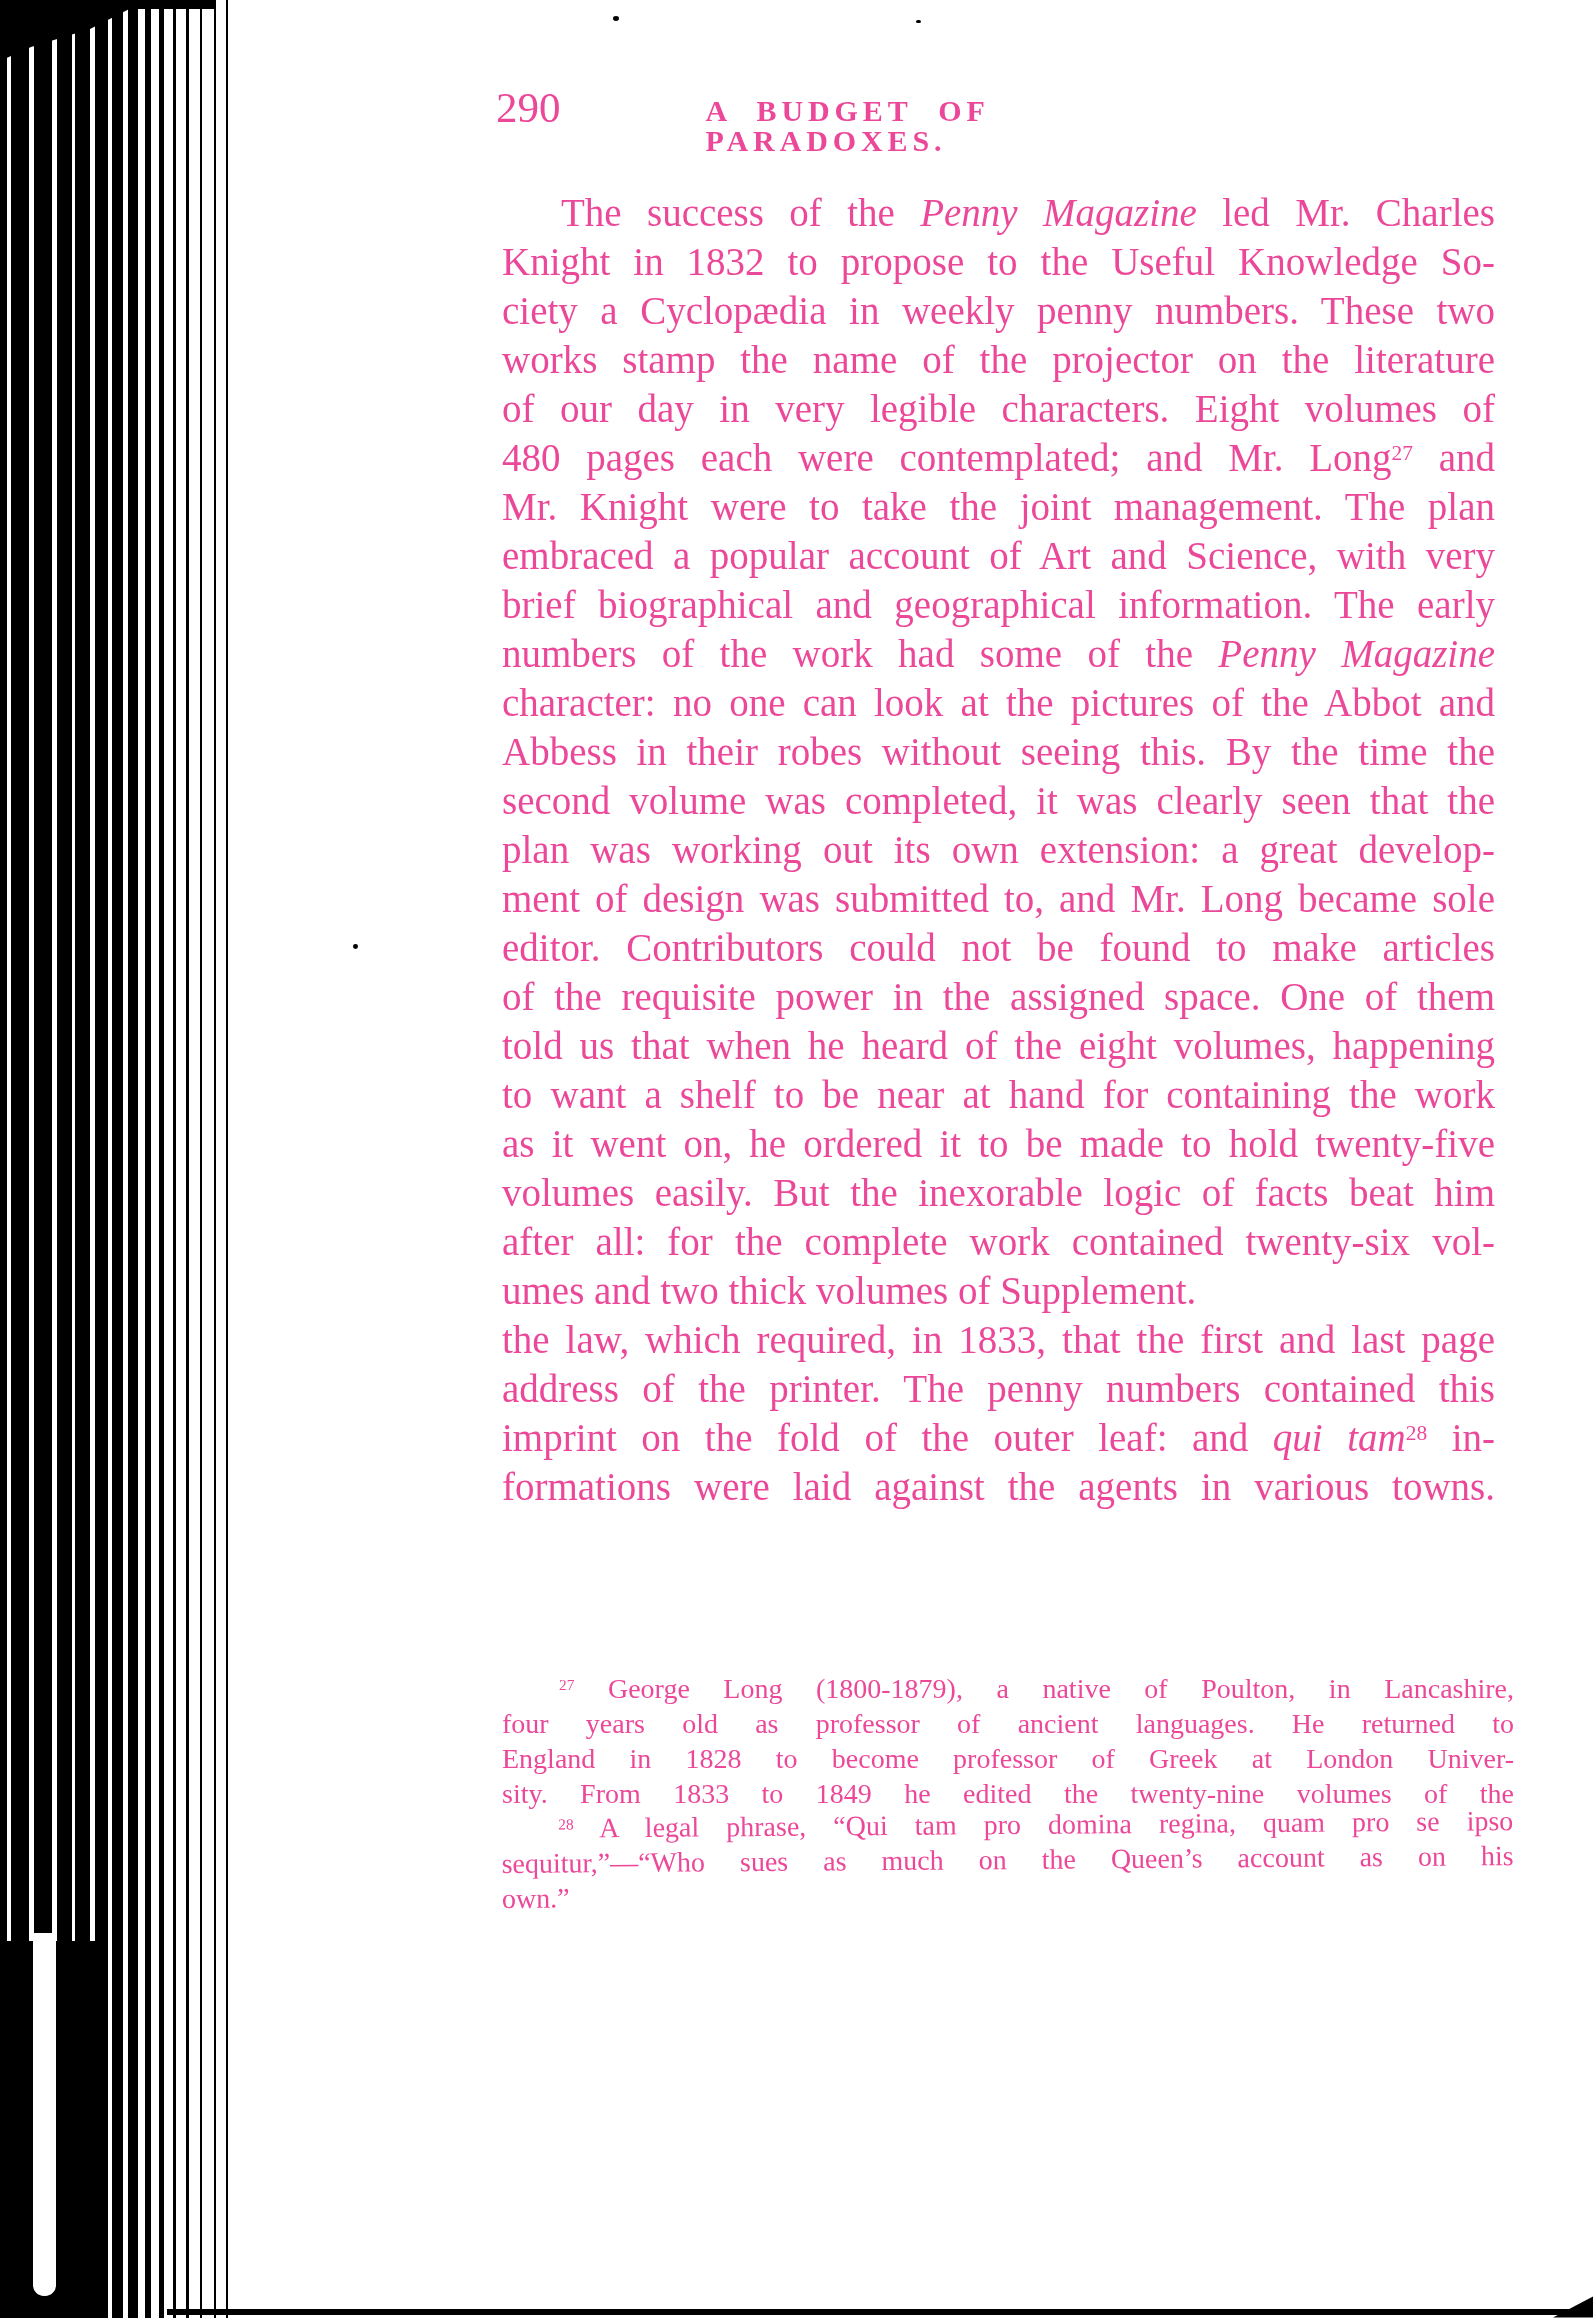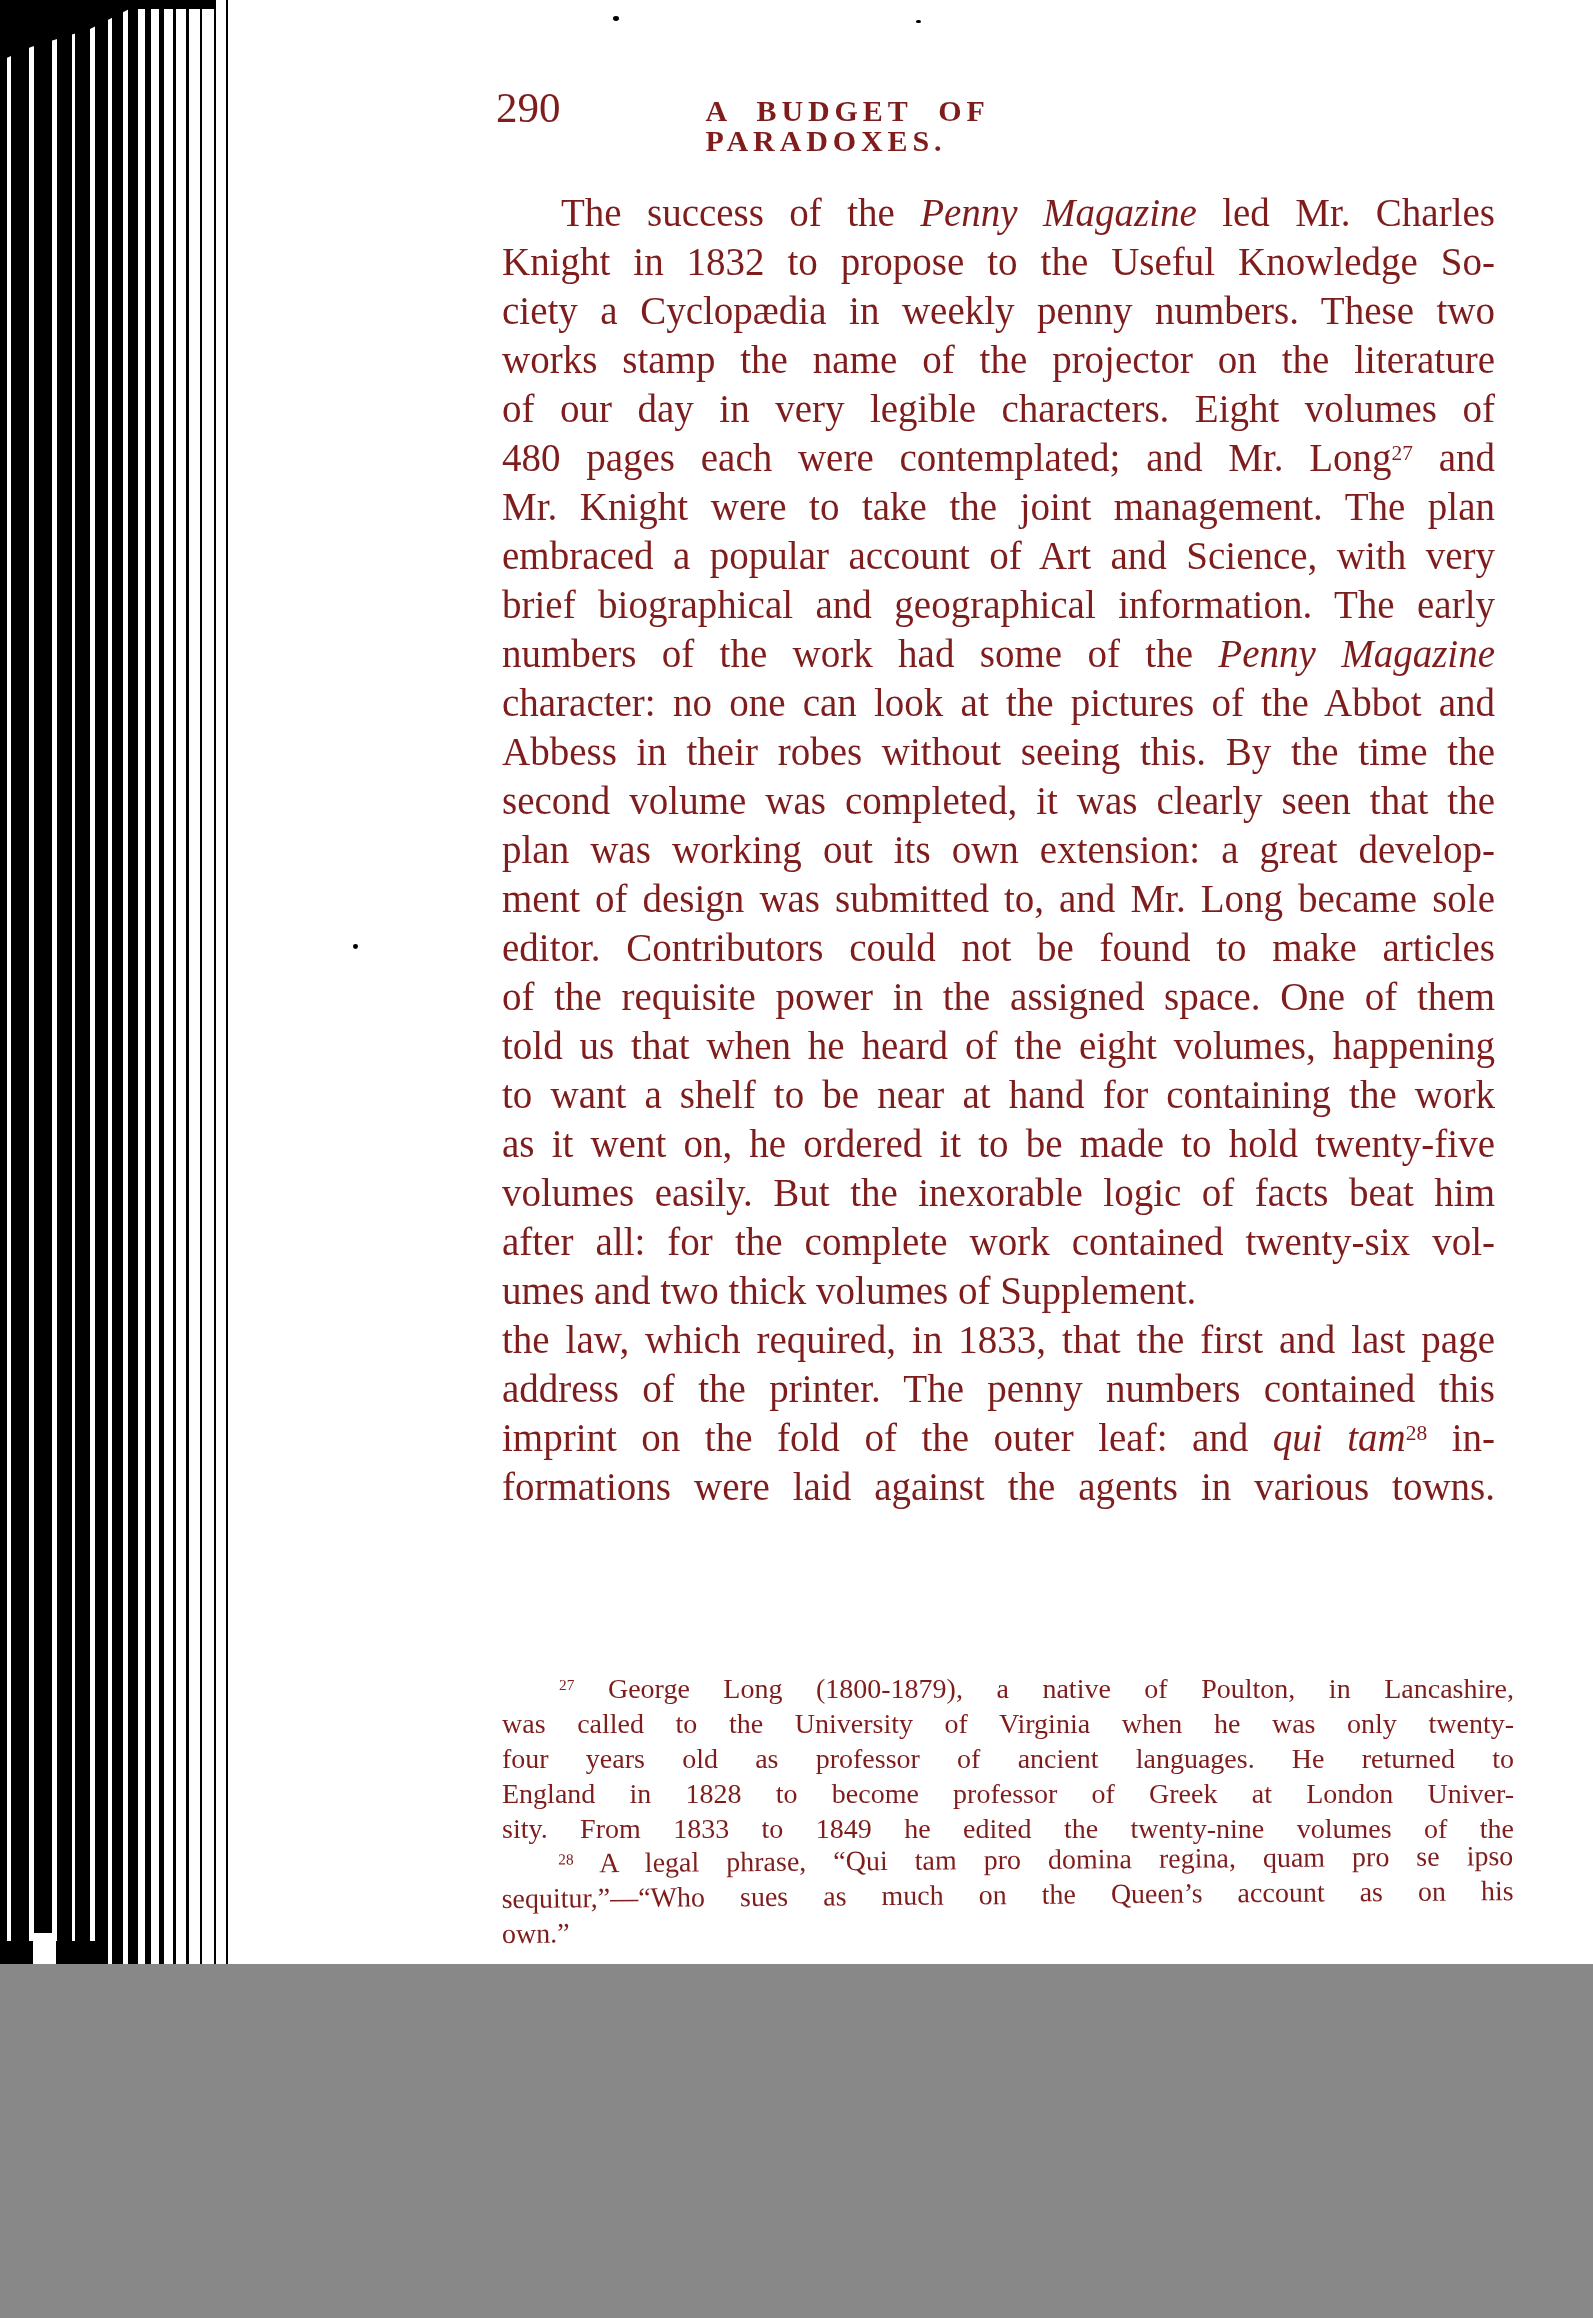--- a/index.html
+++ b/index.html
@@ -1,17 +1,17 @@
 <!DOCTYPE html>
 <html><head>
 <meta charset="utf-8">
 <style>
   html,body{margin:0;padding:0;background:#888;}
-  .page{position:relative;width:1594px;height:1964px;background:#ffffff;overflow:hidden;
-        font-family:"Liberation Serif",serif;color:#7f1d1d;}
+  .page{position:relative;width:1594px;height:2318px;background:#ffffff;overflow:hidden;
+        font-family:"Liberation Serif",serif;color:#ec4899;}
   
   .gutter{position:absolute;left:0;top:0;width:235px;height:2318px;
     background:linear-gradient(90deg,
       #000 0 6.9px,#fff 6.9px 10.8px,#000 10.8px 29px,#fff 29px 34px,#000 34px 52px,#fff 52px 57px,
       #000 57px 72px,#fff 72px 75px,#000 75px 90px,#fff 90px 95px,#000 95px 108px,#fff 108px 112px,
       #000 112px 123px,#fff 123px 128px,#000 128px 138px,#fff 138px 145px,#000 145px 151px,#fff 151px 159px,
       #000 159px 164px,#fff 164px 173px,#000 173px 176px,#fff 176px 186px,#000 186px 189px,#fff 189px 200px,
       #000 200px 202px,#fff 202px 214px,#000 214px 216px,#fff 216px 226px,#000 226px 228px,#fff 228px 235px);}
   .gutter-top-bar{position:absolute;left:0;top:0;width:214px;height:8.8px;background:#000;}
   .gutter-top-wedge{position:absolute;left:0;top:0;width:147px;height:69px;background:#000;
@@ -91,21 +91,20 @@
         <div class="line"><span>the law, which required, in 1833, that the first and last page</span></div>
         <div class="line"><span>address of the printer.  The penny numbers contained this</span></div>
         <div class="line"><span>imprint on the fold of the outer leaf: and </span><i>qui tam</i><sup>28</sup><span> in-</span></div>
         <div class="line"><span>formations were laid against the agents in various towns.</span></div>
       </div>
     </div>
 
   <div class="footnotes" id="footnotes-text">
       <div class="para">
         <div class="line indent"><sup>27</sup><span> George Long (1800-1879), a native of Poulton, in Lancashire,</span></div>
-        <div class="line"><span>was called to the University of Virginia when he was only twenty-</span></div>
         <div class="line"><span>four years old as professor of ancient languages.  He returned to</span></div>
         <div class="line"><span>England in 1828 to become professor of Greek at London Univer-</span></div>
         <div class="line"><span>sity.  From 1833 to 1849 he edited the twenty-nine volumes of the</span></div>
       </div>
       <div class="para">
         <div class="line indent"><sup>28</sup><span> A legal phrase, “Qui tam pro domina regina, quam pro se ipso</span></div>
         <div class="line"><span>sequitur,”—“Who sues as much on the Queen’s account as on his</span></div>
         <div class="line last"><span>own.”</span></div>
       </div>
     </div>

